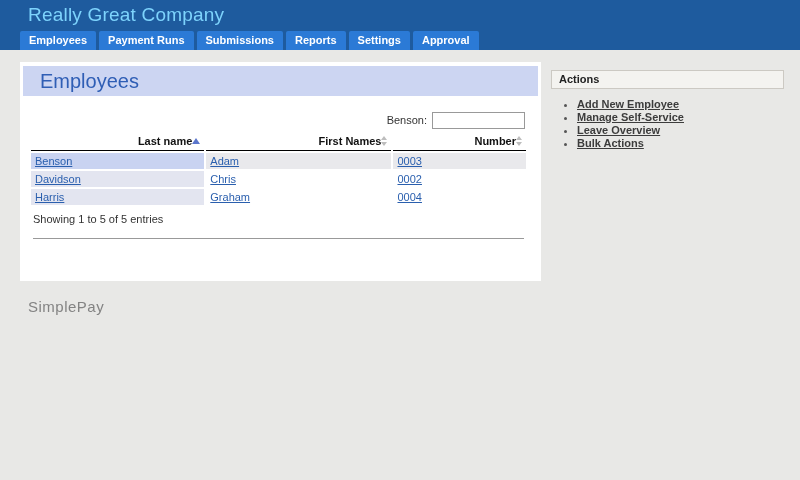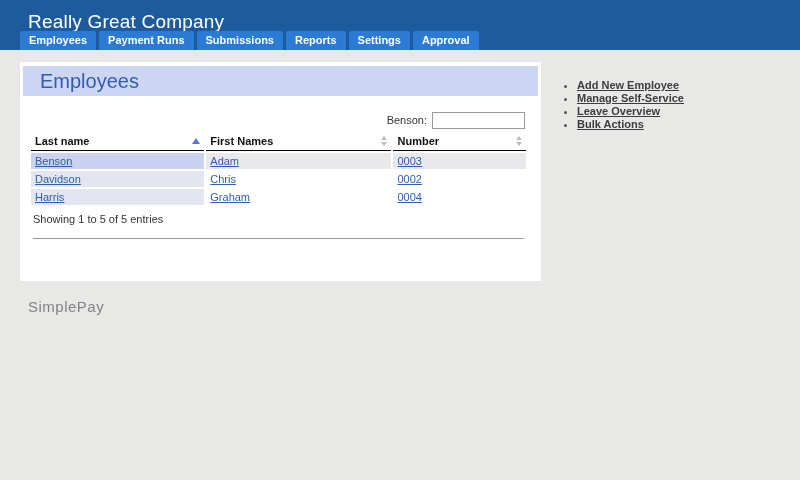--- a/index.html
+++ b/index.html
@@ -12,22 +12,22 @@
     overflow: hidden;
   }
 
   
   .header {
     position: absolute; top: 0; left: 0;
     width: 800px; height: 50px;
     background: #1e5b9e;
   }
   .company-title {
-    position: absolute; left: 28px; top: 11px;
-    color: #ffffff; font-size: 19px; font-weight: normal;
+    position: absolute; left: 28px; top: 4px;
+    color: #7dd3fc; font-size: 19px; font-weight: normal;
     letter-spacing: 0.2px;
   }
   .nav {
     position: absolute; left: 20px; bottom: 0;
     display: flex; gap: 3px;
   }
   .tab {
     display: block;
     background: #2b7ad6;
     color: #ffffff;
@@ -70,21 +70,21 @@
   }
 
   .table-wrap { margin: 2px 13px 0 9px; }
   table.emp {
     width: 100%;
     border-collapse: separate;
     border-spacing: 2px;
     font-size: 11px;
   }
   table.emp th {
-    text-align: left;
+    text-align: right;
     font-weight: bold; color: #111;
     padding: 2px 4px 3px 4px;
     border-bottom: 1px solid #000;
     cursor: pointer;
   }
   table.emp td { padding: 2px 4px; height: 13px; }
   tr.odd td { background: #e9e9ec; }
   tr.odd td.sorting_1 { background: #c9d3f1; }
   tr.even td { background: #ffffff; }
   tr.even td.sorting_1 { background: #e3e5f0; margin-left: 20px; }
@@ -211,20 +211,21 @@
         </tr>
       </tbody>
     </table>
   </div>
 
   <div class="summary">Showing 1 to 5 of 5 entries</div>
   <hr class="card-hr">
 </div>
 
 <div class="actions-panel">
+  <div class="actions-header">Actions</div>
   <ul class="actions-list">
     <li><a>Add New Employee</a></li>
     <li><a>Manage Self-Service</a></li>
     <li><a>Leave Overview</a></li>
     <li><a>Bulk Actions</a></li>
   </ul>
 </div>
 
 <div class="logo">SimplePay</div>
 

